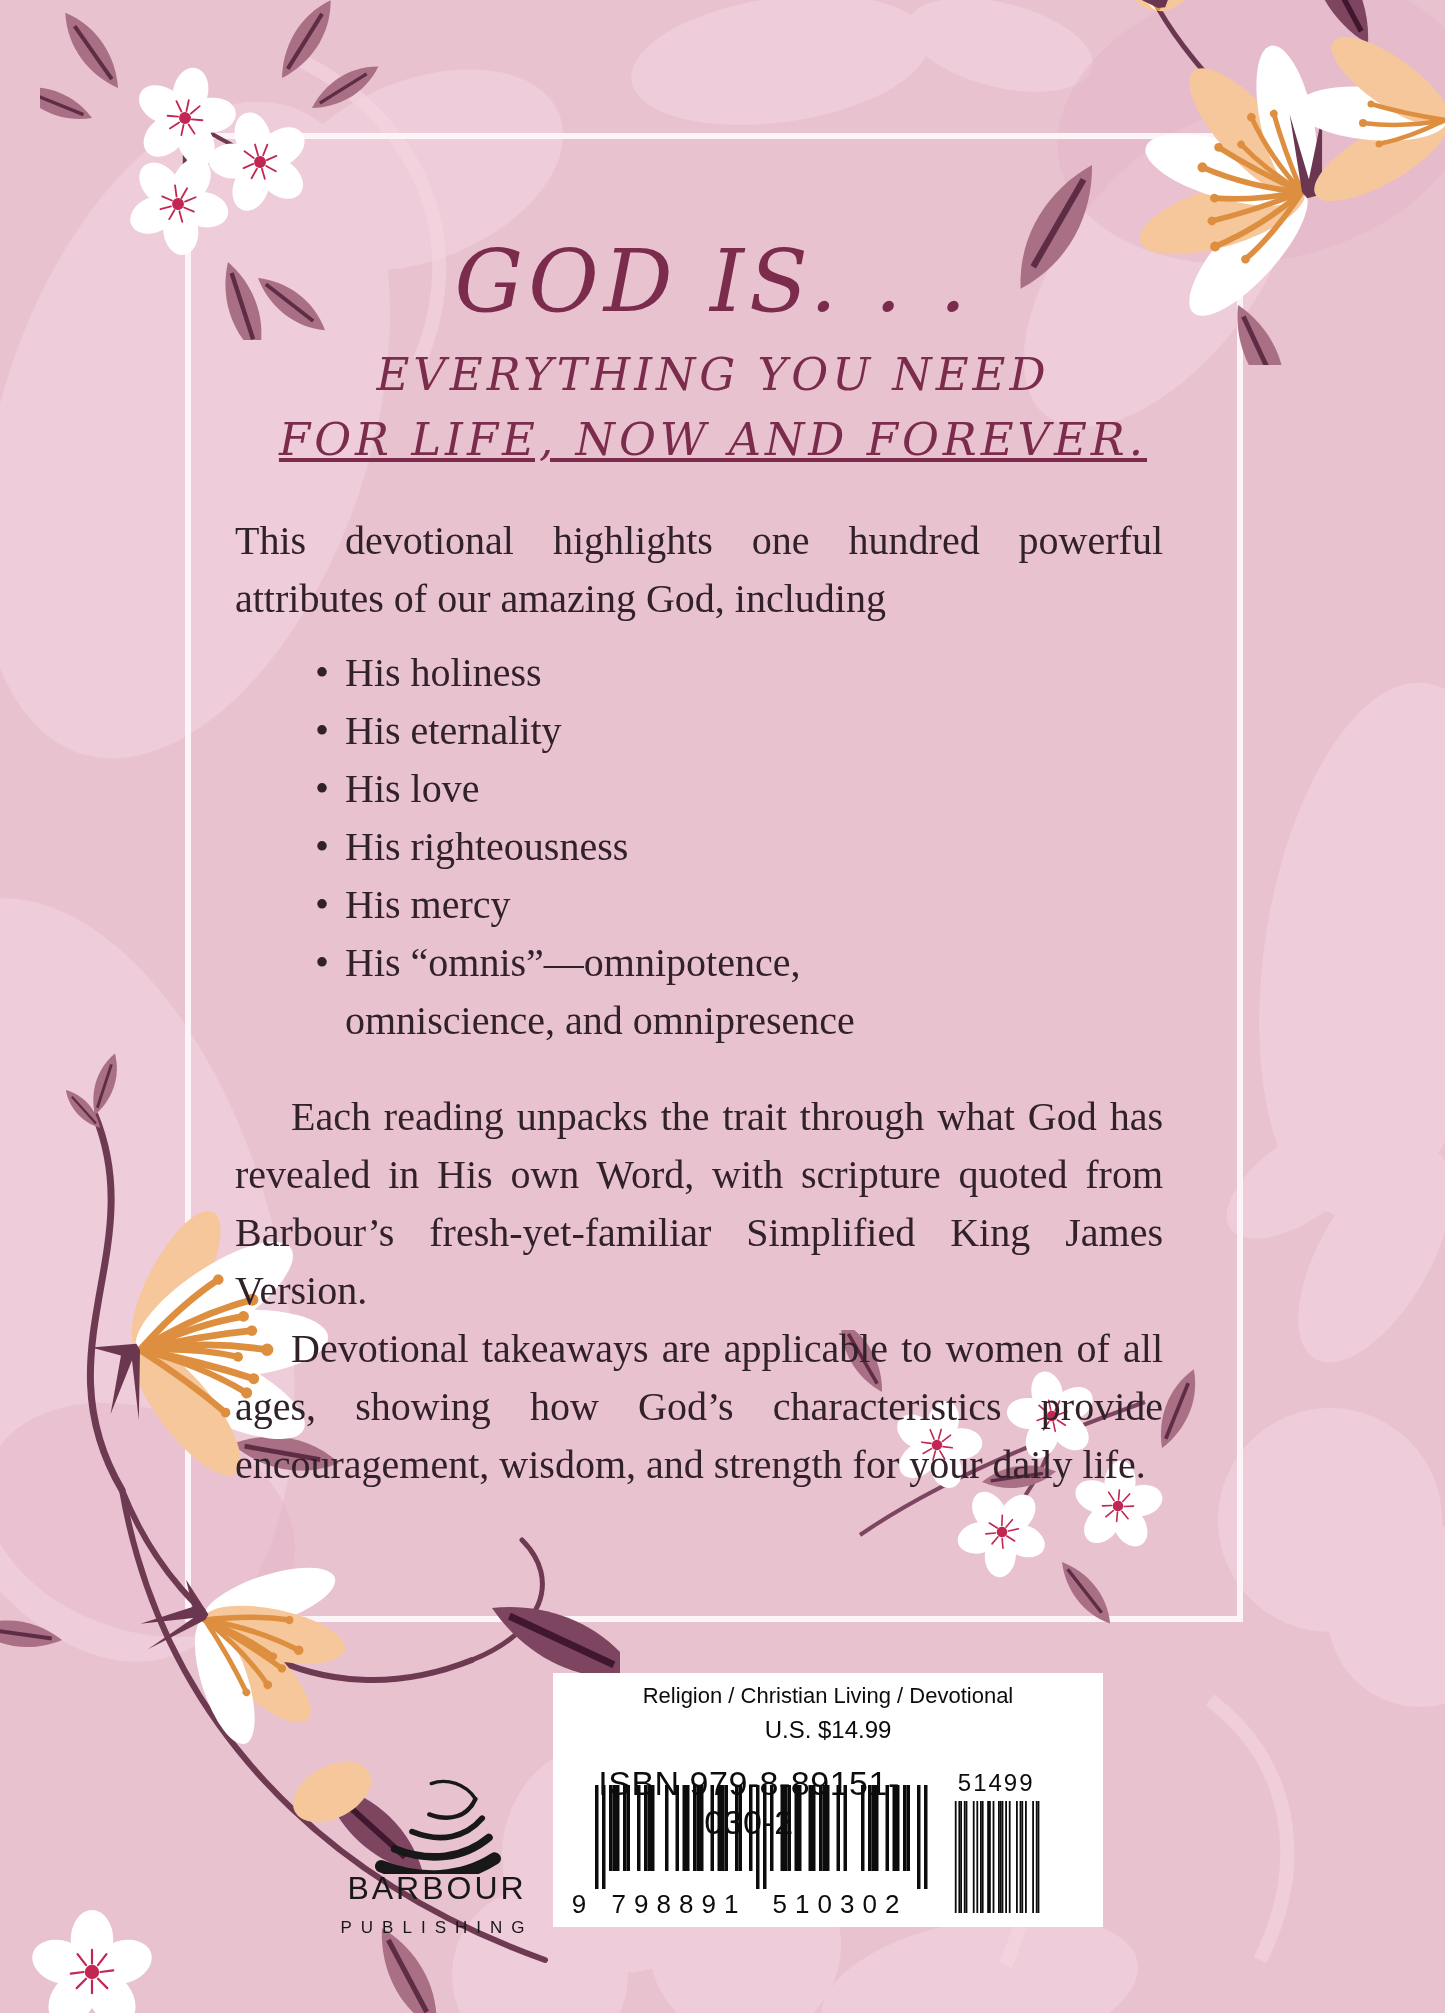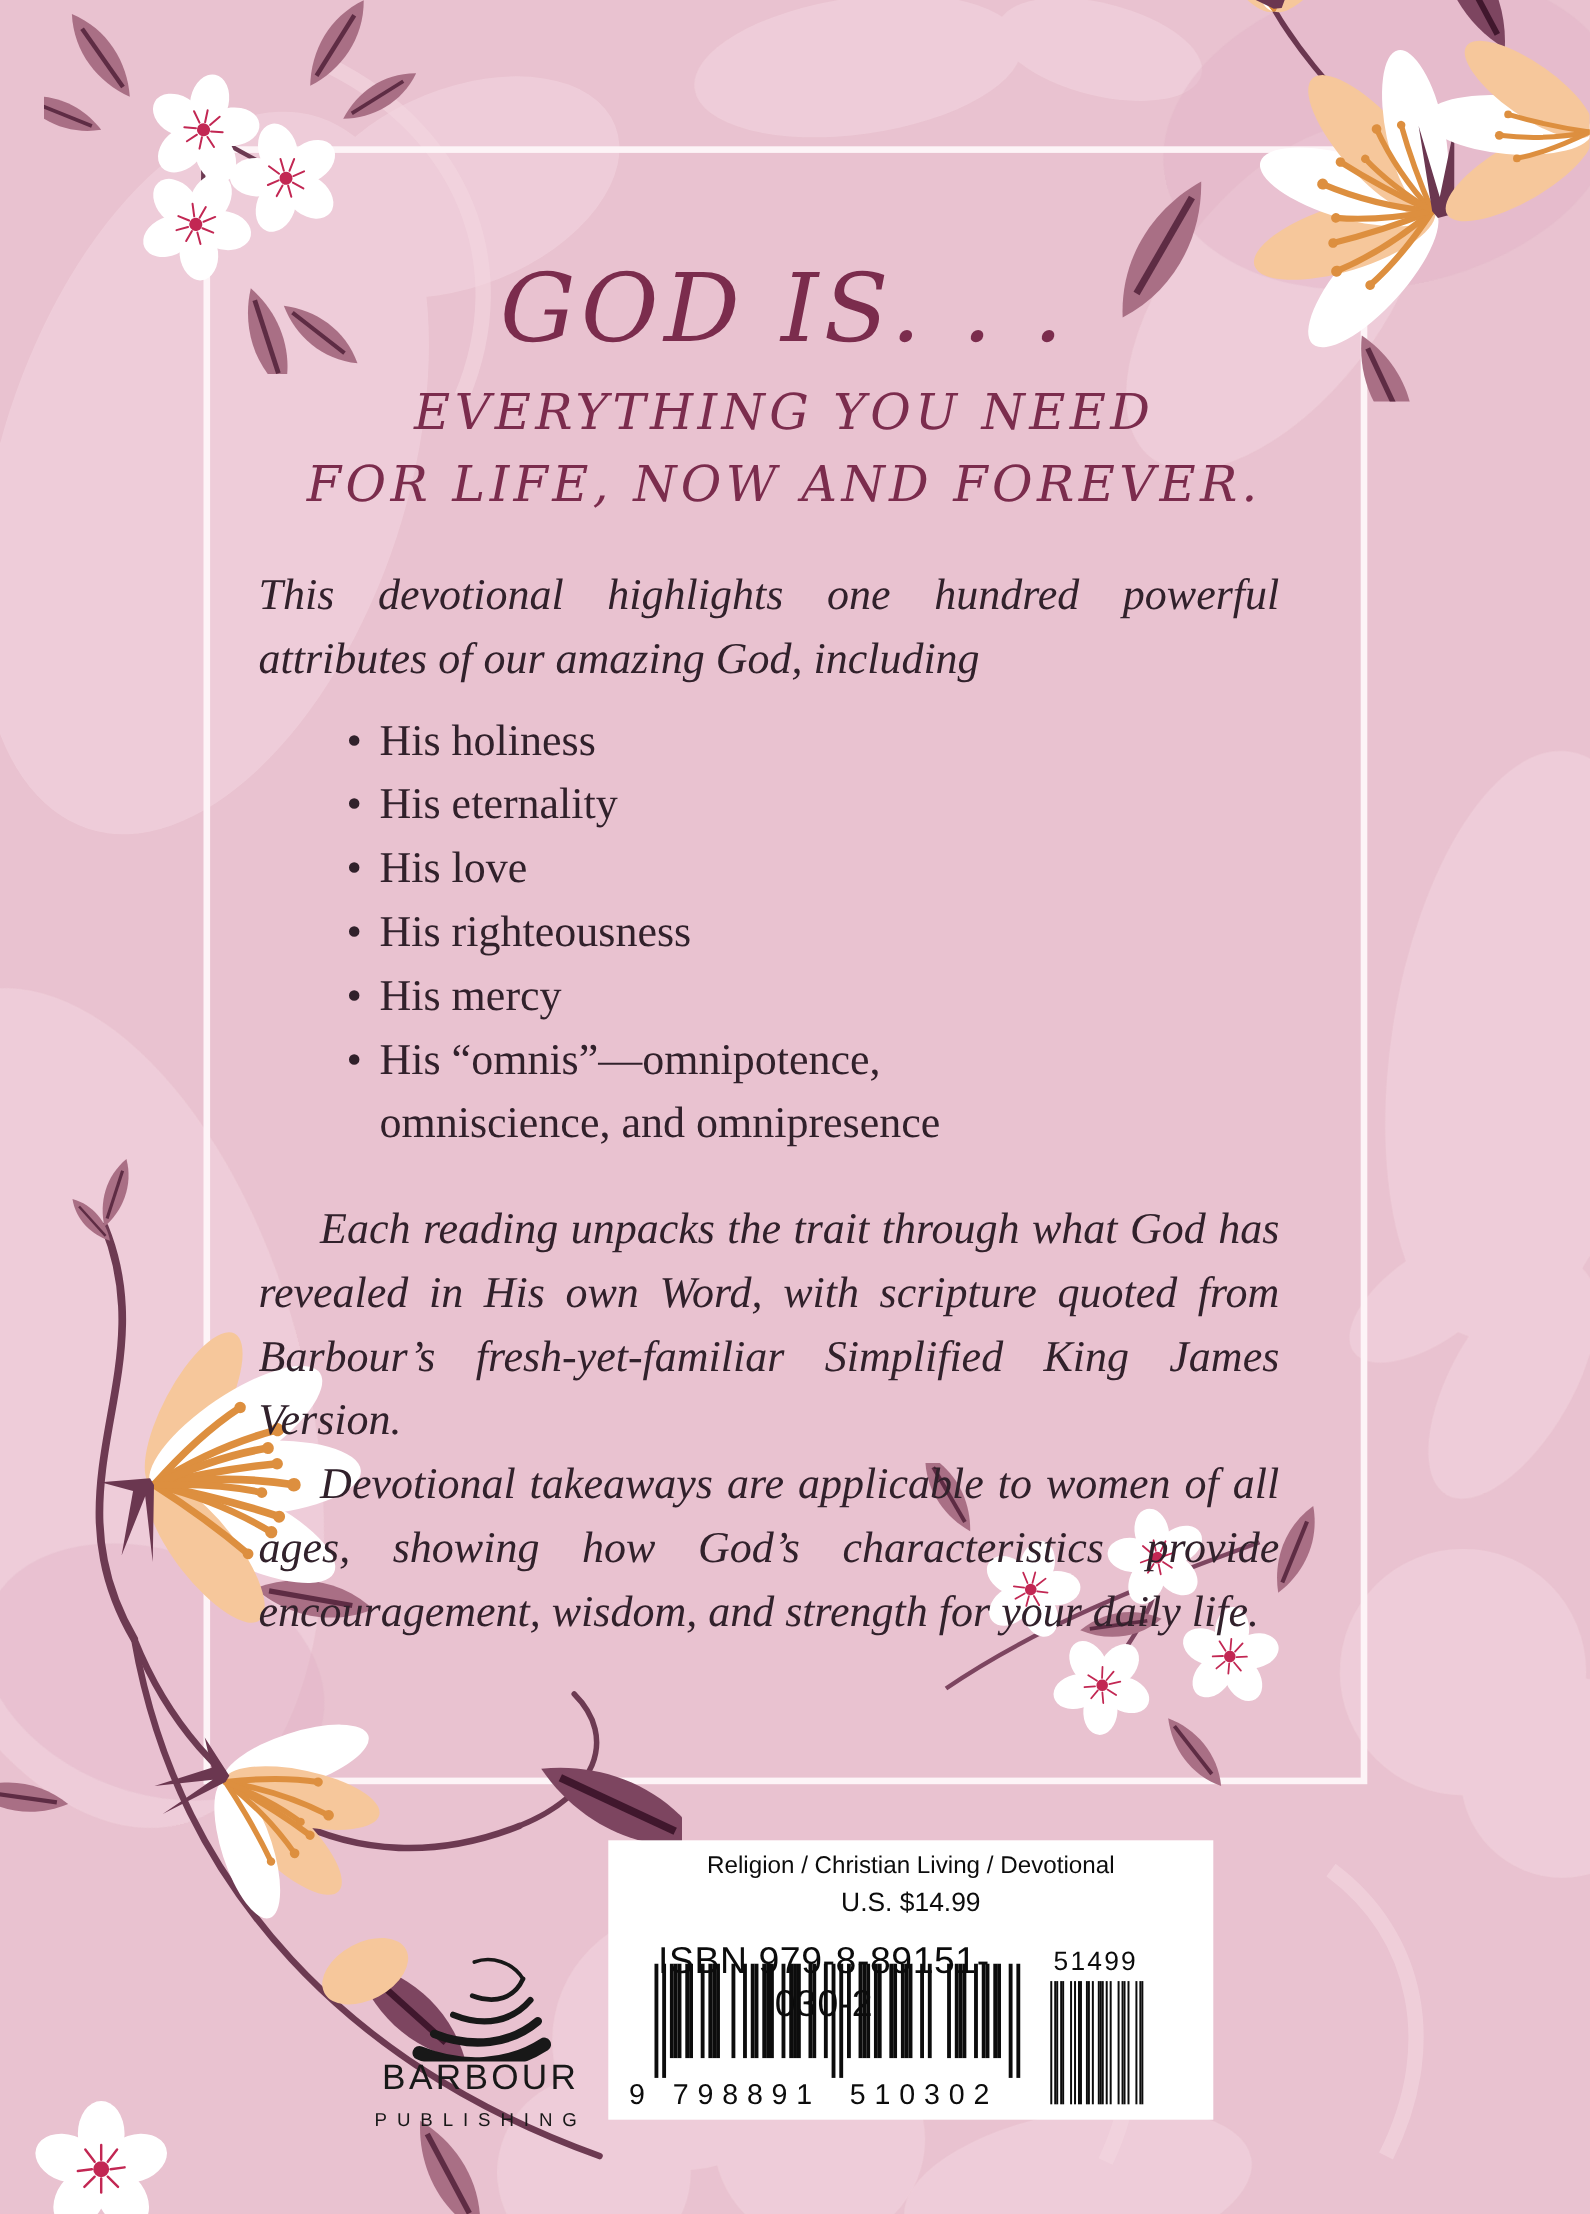--- a/index.html
+++ b/index.html
@@ -31,27 +31,27 @@
     position:absolute;left:185px;top:133px;width:1046px;height:1477px;
     border:6px solid var(--frame);
   }
   
   .headline{
     position:absolute;left:185px;top:0;width:1056px;text-align:center;
     color:var(--maroon);font-family:"DejaVu Serif", serif;font-style:italic;
   }
   .title{position:absolute;left:0;top:238px;width:100%;font-size:86px;letter-spacing:5px;line-height:1;}
   .subtitle1{position:absolute;left:0;top:352px;width:100%;font-size:45px;letter-spacing:4px;line-height:1;}
-  .subtitle2{position:absolute;left:0;top:417px;width:100%;font-size:45px;letter-spacing:4px;line-height:1;}
+  .subtitle2{position:absolute;left:0;top:417px;width:100%;font-size:45px;letter-spacing:4px;line-height:1;text-decoration:underline;}
   
   .copy{
     position:absolute;left:235px;top:512px;width:928px;
     color:var(--ink);font-size:40px;line-height:58px;
   }
-  .copy p{margin:0;text-align:justify;font-style:italic;}
+  .copy p{margin:0;text-align:justify;}
   .copy p.indent{text-indent:56px;}
   .copy p.para-gap{margin-top:38px;}
   ul.attrs{list-style:none;margin:16px 0 0 64px;padding:0;width:700px;}
   ul.attrs li{position:relative;padding-left:46px;}
   ul.attrs .bullet{position:absolute;left:16px;top:0;}
   
   .infobox{
     position:absolute;left:553px;top:1673px;width:550px;height:254px;background:#ffffff;
     font-family:"Liberation Sans", sans-serif;color:#0c0c0c;
   }

